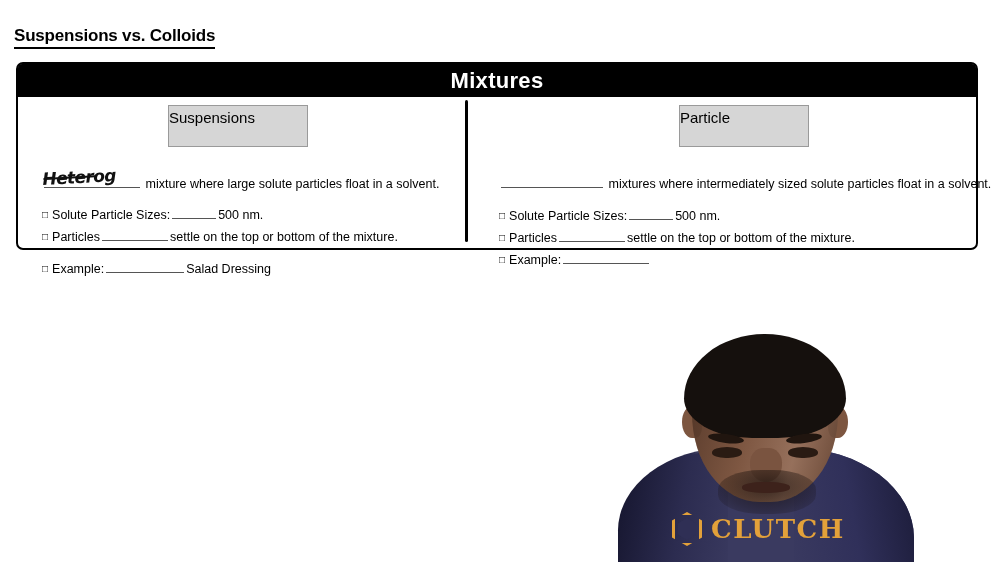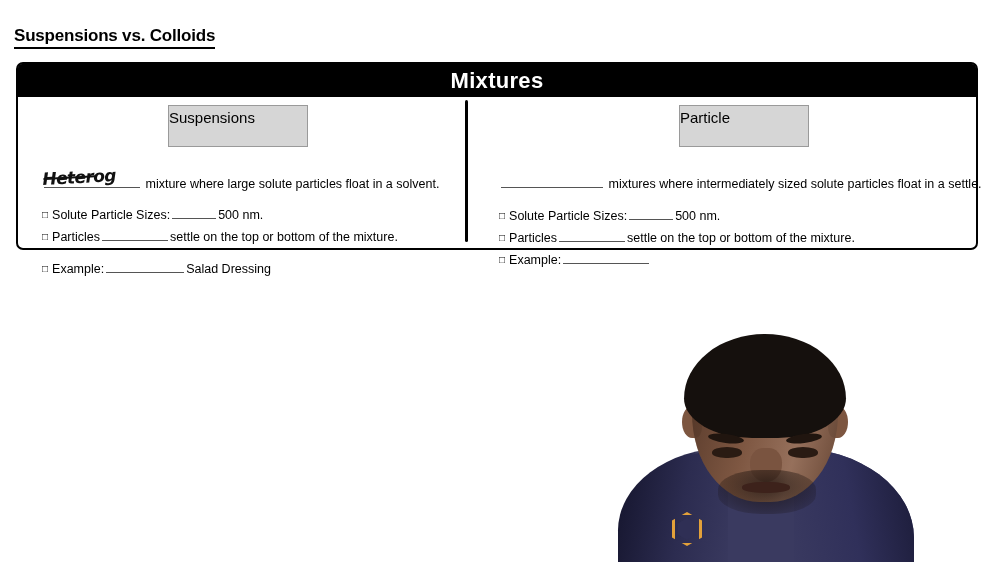--- a/index.html
+++ b/index.html
@@ -389,21 +389,21 @@
         <span class="chk">□</span><span>Example:</span><span class="blank blank-ex-l"></span><span>Salad Dressing</span>
       </div>
     </div>
 
     <div class="col col-right">
 
       <div class="sub-pill pill-coll">Particle</div>
 
       <div class="lead lead-right">
         <span class="blank blank-lead-r"></span>
-        <span>mixtures where intermediately sized solute particles float in a settle.</span>
+        <span>mixtures where intermediately sized solute particles float in a solvent.</span>
       </div>
 
       <div class="bullet-row bullets-right row-1r">
         <span class="chk">□</span><span>Solute Particle Sizes:</span><span class="blank blank-size"></span><span>500 nm.</span>
       </div>
 
       <div class="bullet-row bullets-right row-2r">
         <span class="chk">□</span><span>Particles</span><span class="blank blank-settle"></span><span>settle on the top or bottom of the mixture.</span>
       </div>
 
@@ -430,14 +430,15 @@
   <div class="p-brow-l"></div>
   <div class="p-brow-r"></div>
   <div class="p-eye-l"></div>
   <div class="p-eye-r"></div>
   <div class="p-nose"></div>
   <div class="p-beard"></div>
   <div class="p-mouth"></div>
 
   <div class="p-logo">
     <span class="p-hex"></span>
+    <span class="p-logo-text">CLUTCH</span>
   </div>
 </div>
 
 </body></html>

